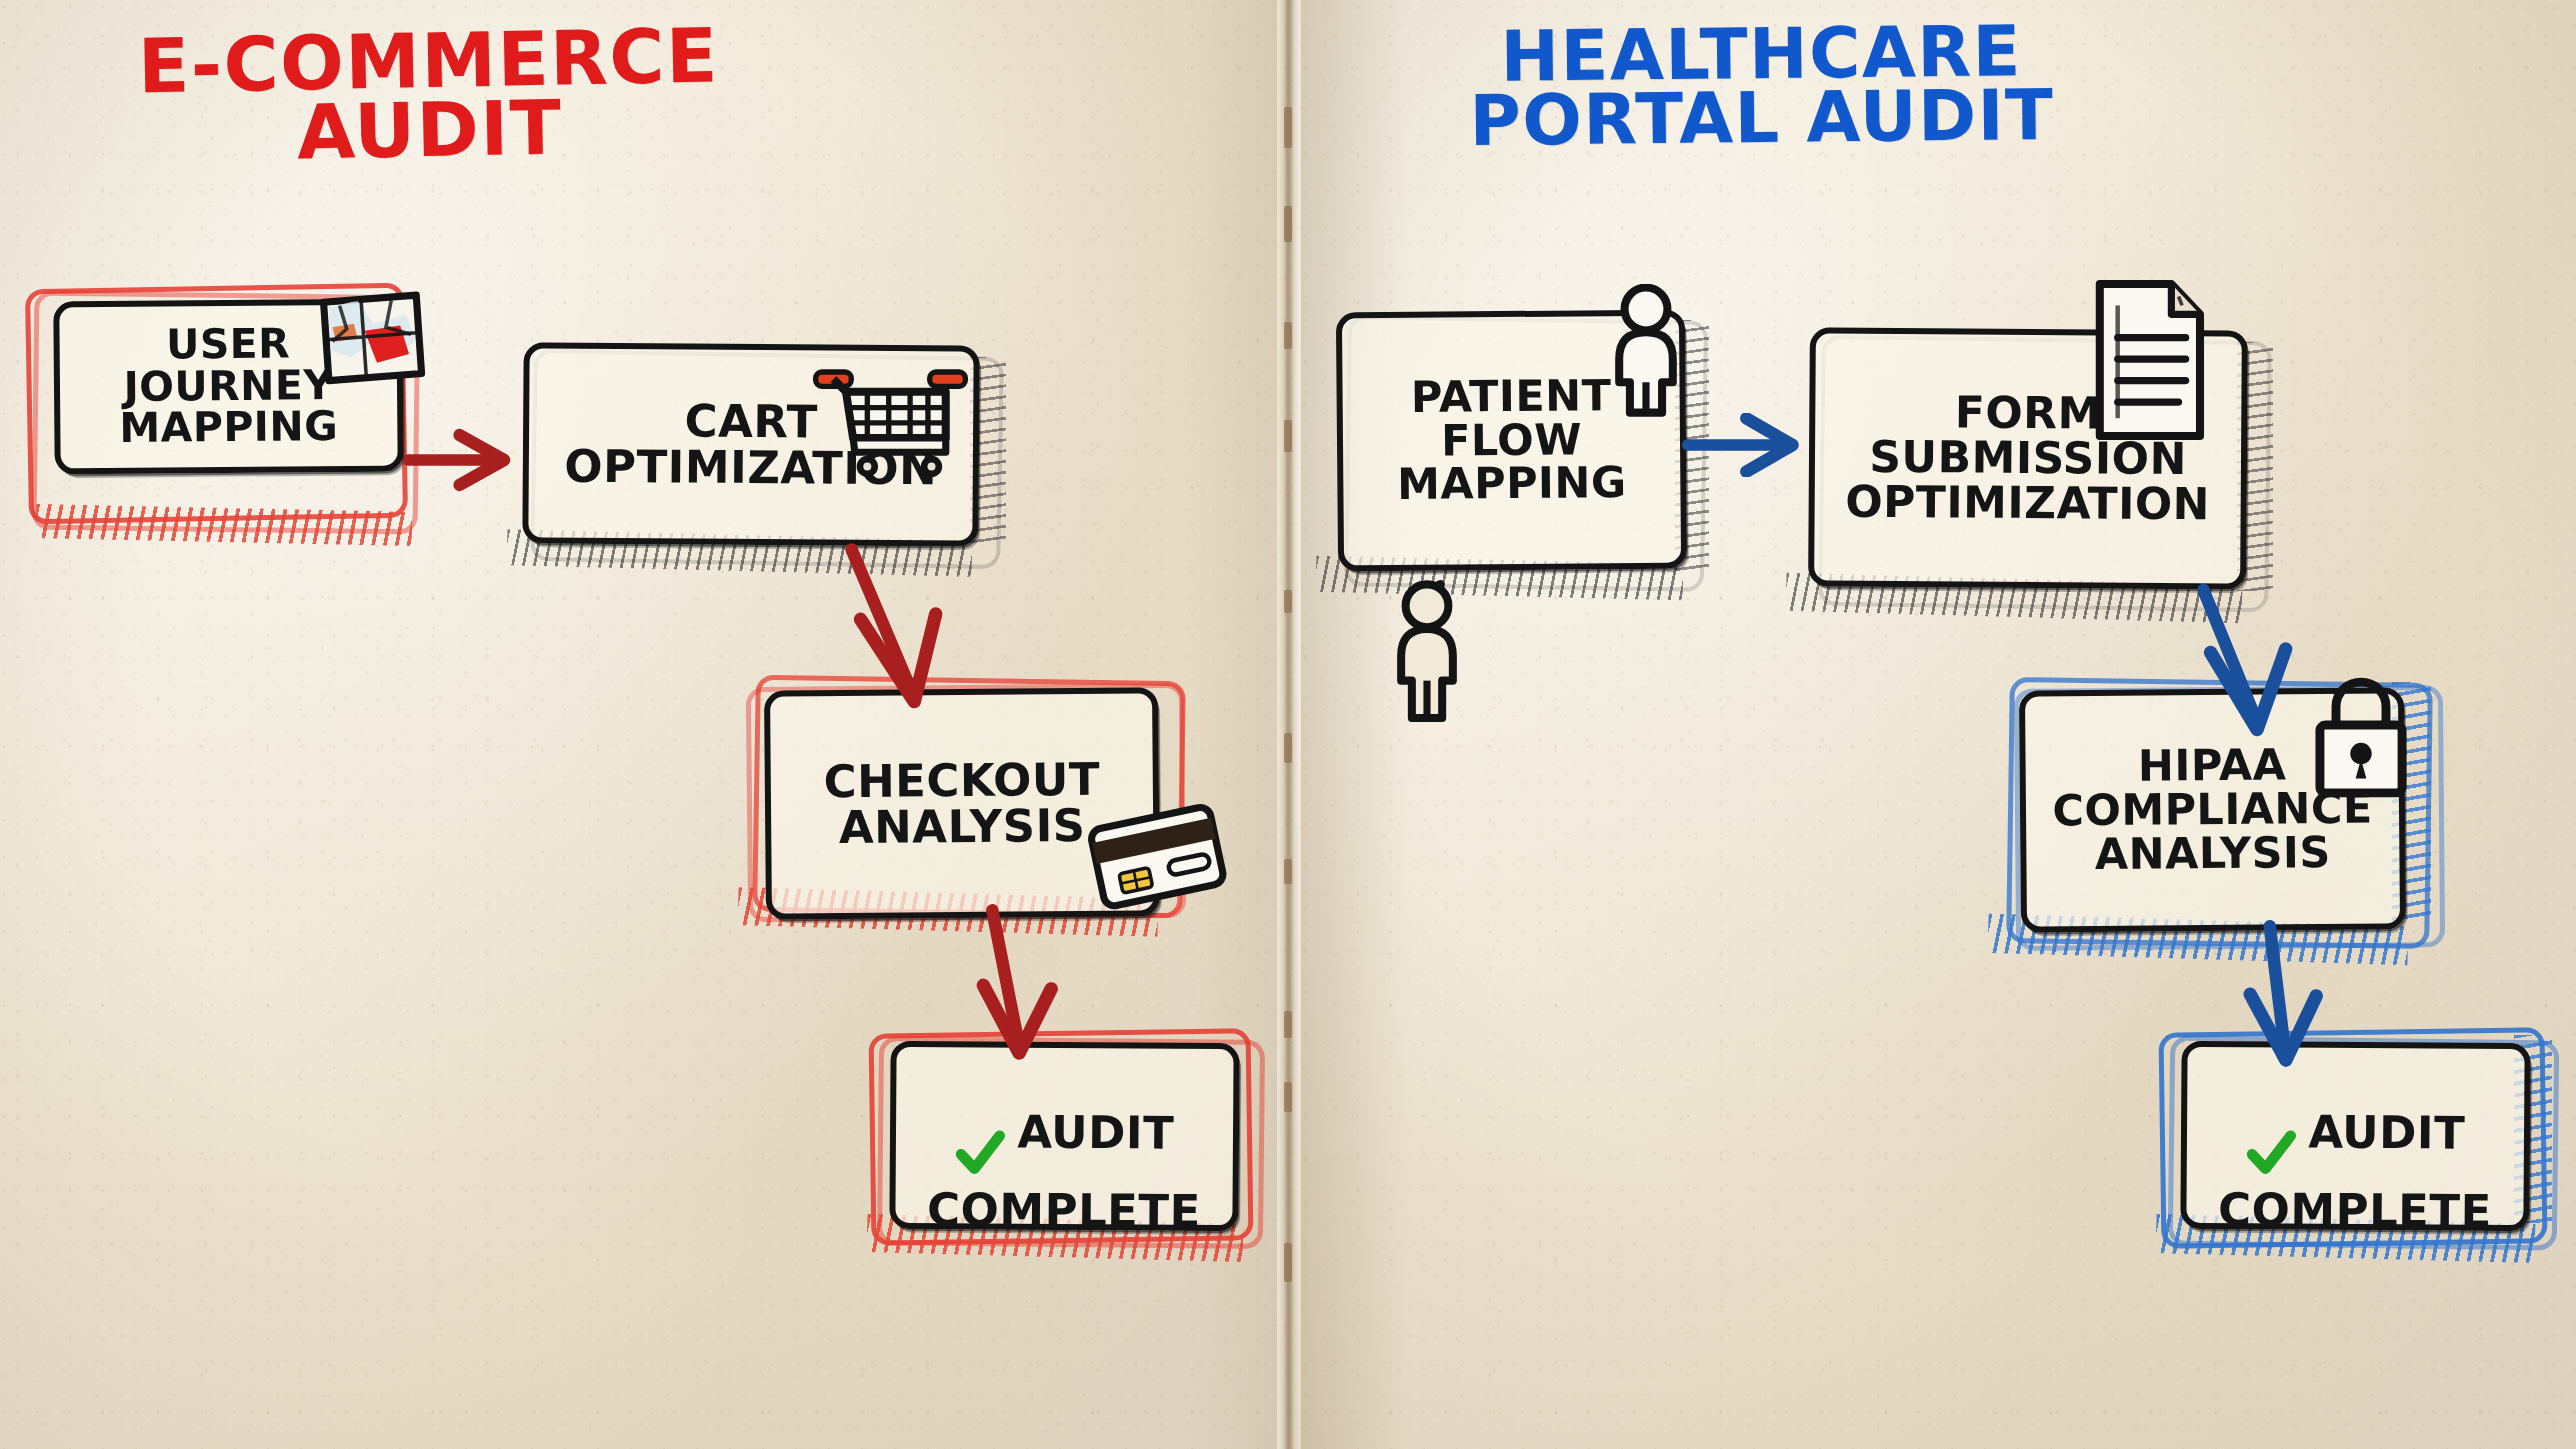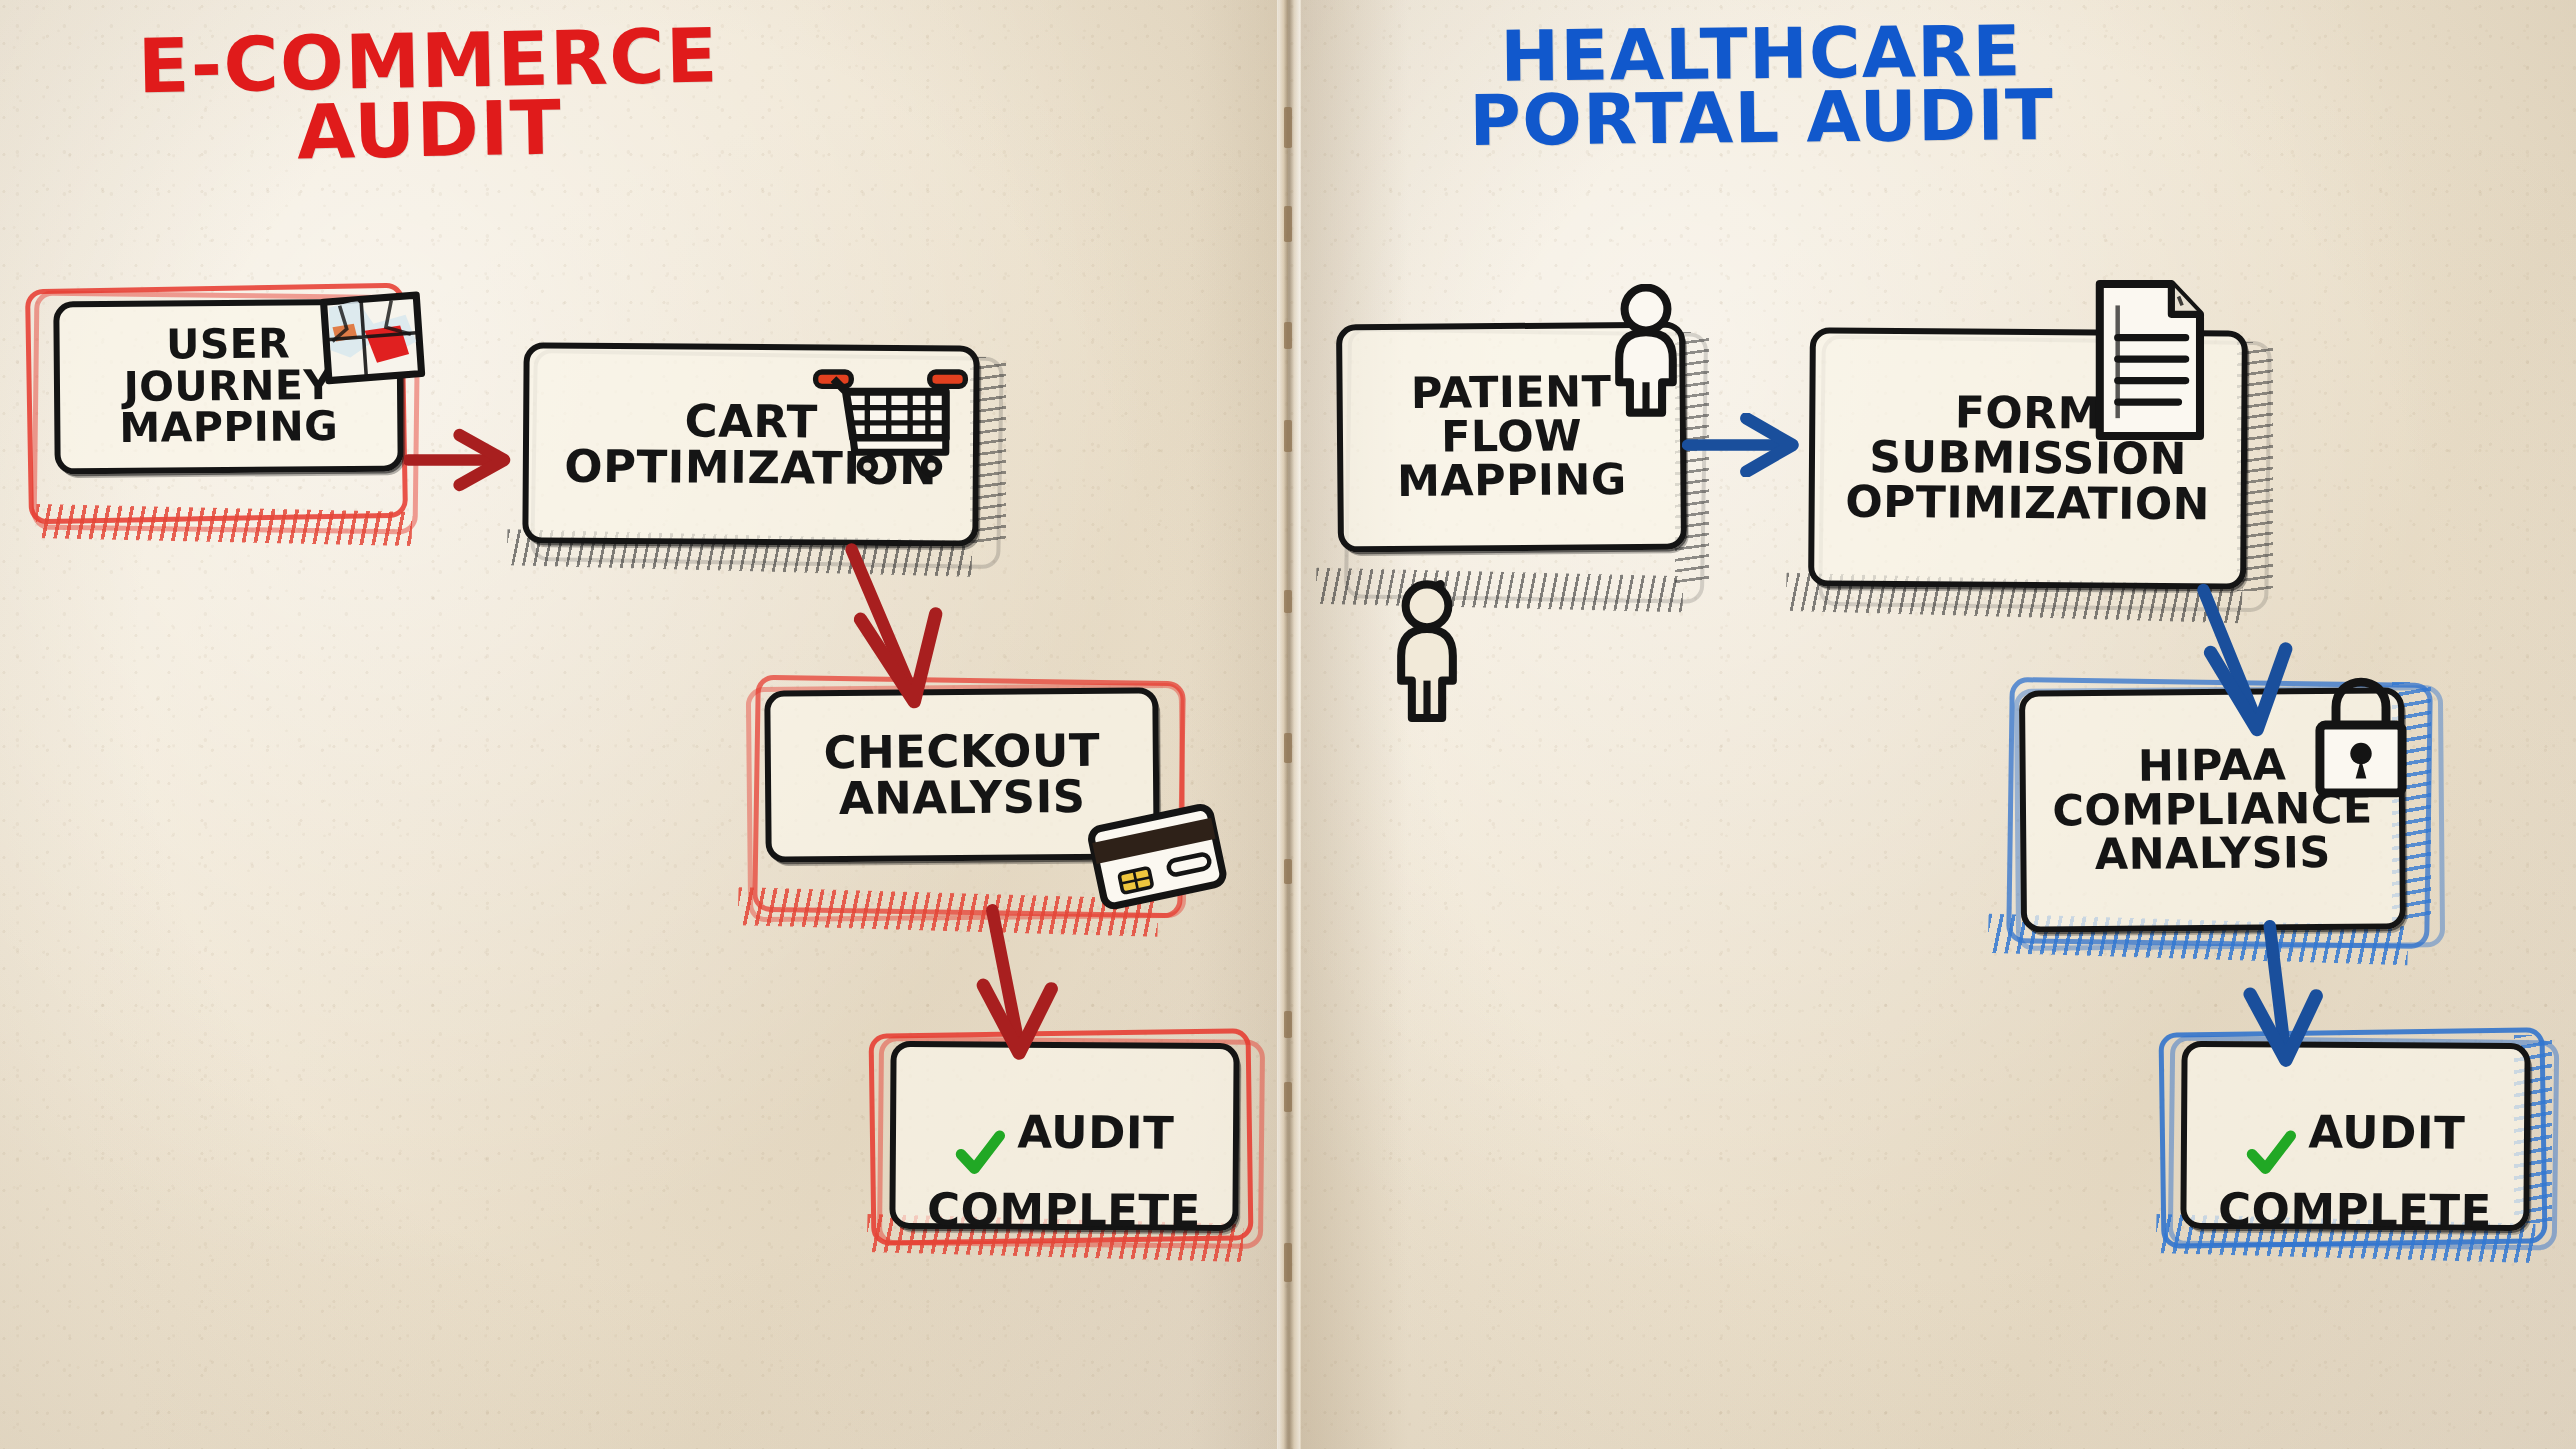--- a/index.html
+++ b/index.html
@@ -226,21 +226,21 @@
     </svg>
   </div>
 
   <div class="arrow" style="left:823px;top:537px;width:161px;height:179px">
     <svg viewBox="0 0 180 200" width="161" height="179">
       <path d="M32,14 L98,170" stroke="#a81f1f" stroke-width="14" stroke-linecap="round" fill="none"></path>
       <path d="M42,92 L102,184 L126,86" stroke="#a81f1f" stroke-width="15" stroke-linecap="round" stroke-linejoin="round" fill="none"></path>
     </svg>
   </div>
 
-  <div class="node tilt1" style="left:765px;top:689px;width:394px;height:172px">
+  <div class="node tilt1" style="left:765px;top:689px;width:394px;height:229px">
     <div class="sk red" style="left:-10.7px;top:-10.7px;width:420px;height:227px;transform:rotate(.9deg);opacity:.85"></div>
     <div class="sk red" style="left:-18px;top:-3.6px;width:428px;height:225px;transform:rotate(-.6deg);opacity:.5"></div>
     <div class="hatch red" style="left:-27px;top:204px;width:420px;height:38px;transform:rotate(1.6deg)"></div>
     <div class="box">
       <div class="label" style="font-size:45px">CHECKOUT
 ANALYSIS</div>
     </div>
   </div>
 
   <div class="icon" style="left:1084px;top:796px;width:143px;height:122px">
@@ -271,21 +271,21 @@
         <span class="check">
           <svg viewBox="0 0 56 56" width="50" height="50">
             <path d="M7,28 L22,44 L50,7" stroke="#21a825" stroke-width="12" fill="none" stroke-linecap="round" stroke-linejoin="round"></path>
           </svg>
         </span><span>AUDIT
 COMPLETE</span>
       </div>
     </div>
   </div>
 
-  <div class="node tilt1" style="left:1337px;top:323px;width:349px;height:228px">
+  <div class="node tilt1" style="left:1337px;top:311px;width:349px;height:259px">
     <div class="sk grey" style="left:9px;top:7.2px;width:352px;height:263px;transform:rotate(.9deg);opacity:.42"></div>
     <div class="hatch grey" style="left:-21.5px;top:249px;width:367px;height:36px;transform:rotate(1.3deg)"></div>
     <div class="hatch vgrey" style="left:338px;top:9px;width:34px;height:252px"></div>
     <div class="box">
       <div class="label" style="font-size:43px">PATIENT
 FLOW
 MAPPING</div>
     </div>
   </div>
 

